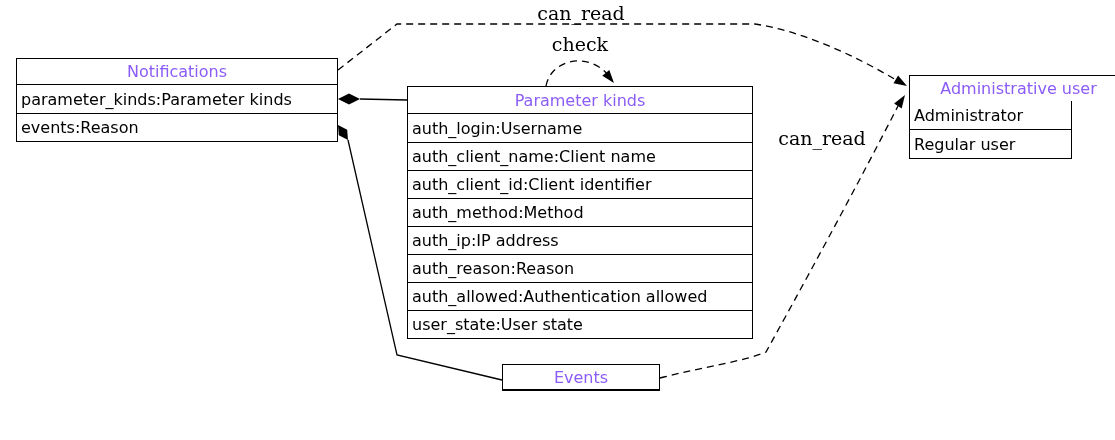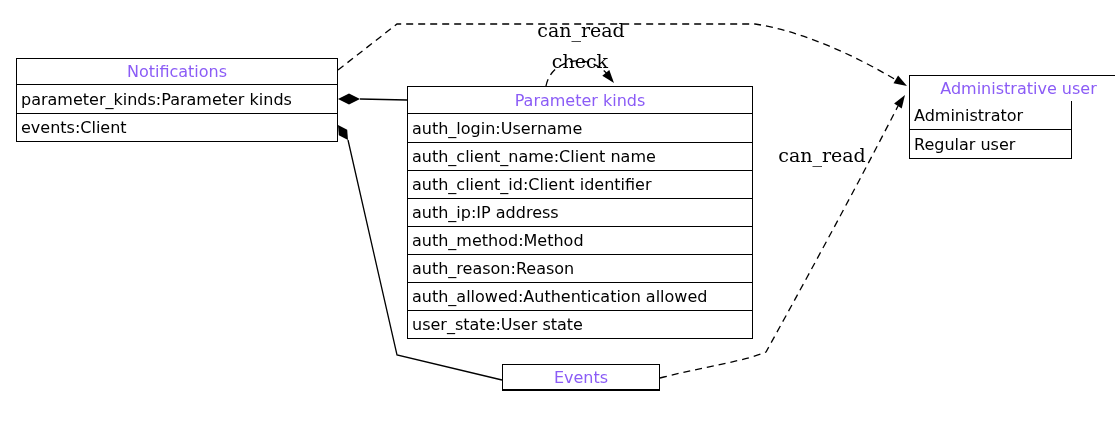--- a/index.html
+++ b/index.html
@@ -31,21 +31,20 @@
     box-sizing:border-box;white-space:nowrap;overflow:hidden;
   }
   .node-row + .node-row{border-top:1.3px solid #000000;}
   .admin-body{border-top:none;}
   .edge-label{
     position:absolute;
     transform:translate(-50%,-50%);
     font-family:"DejaVu Serif", serif;
     font-size:19px;color:#000000;
     white-space:nowrap;
-    margin-top:17px;
   }
 </style>
 </head>
 <body>
 
 <div class="stage">
 
   <svg class="edges-layer" width="1115" height="440" viewBox="0 0 1115 440" xmlns="http://www.w3.org/2000/svg">
 
     <path d="M338,70 L397,24 L755,24 C802,31 856,56 896,80" fill="none" stroke="#000000" stroke-width="1.3" stroke-dasharray="7 5"></path>
@@ -64,30 +63,30 @@
     <polygon points="338,125 347.2,129.7 348,140 338.8,135.3" fill="#000000"></polygon>
   </svg>
 
   <div class="edge-label" style="left:581px;top:13px;">can_read</div>
   <div class="edge-label" style="left:580px;top:44px;">check</div>
   <div class="edge-label" style="left:822px;top:138px;">can_read</div>
 
   <div class="node" style="left:16px;top:58px;width:322px;">
     <div class="node-title" style="height:26px;">Notifications</div>
     <div class="node-row" style="height:28px;">parameter_kinds:Parameter kinds</div>
-    <div class="node-row" style="height:28px;">events:Client</div>
+    <div class="node-row" style="height:28px;">events:Reason</div>
   </div>
 
   <div class="node" style="left:407px;top:86px;width:346px;">
     <div class="node-title" style="height:27px;text-align:center;">Parameter kinds</div>
     <div class="node-row" style="height:28px;">auth_login:Username</div>
     <div class="node-row" style="height:28px;">auth_client_name:Client name</div>
     <div class="node-row" style="height:28px;">auth_client_id:Client identifier</div>
+    <div class="node-row" style="height:28px;">auth_method:Method</div>
     <div class="node-row" style="height:28px;">auth_ip:IP address</div>
-    <div class="node-row" style="height:28px;">auth_method:Method</div>
     <div class="node-row" style="height:28px;">auth_reason:Reason</div>
     <div class="node-row" style="height:28px;">auth_allowed:Authentication allowed</div>
     <div class="node-row" style="height:28px;text-align:right;">user_state:User state</div>
   </div>
 
   <div class="node" style="left:502px;top:364px;width:158px;">
     <div class="node-title" style="height:25px;">Events</div>
   </div>
 
   <div class="node node-title no-divider" style="left:909px;top:75px;width:219px;height:26px;">Administrative user</div>

